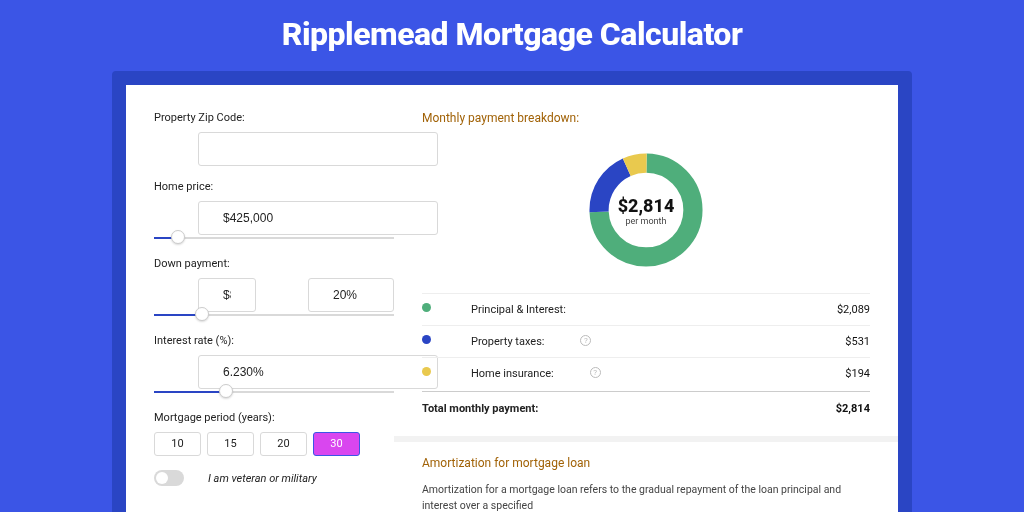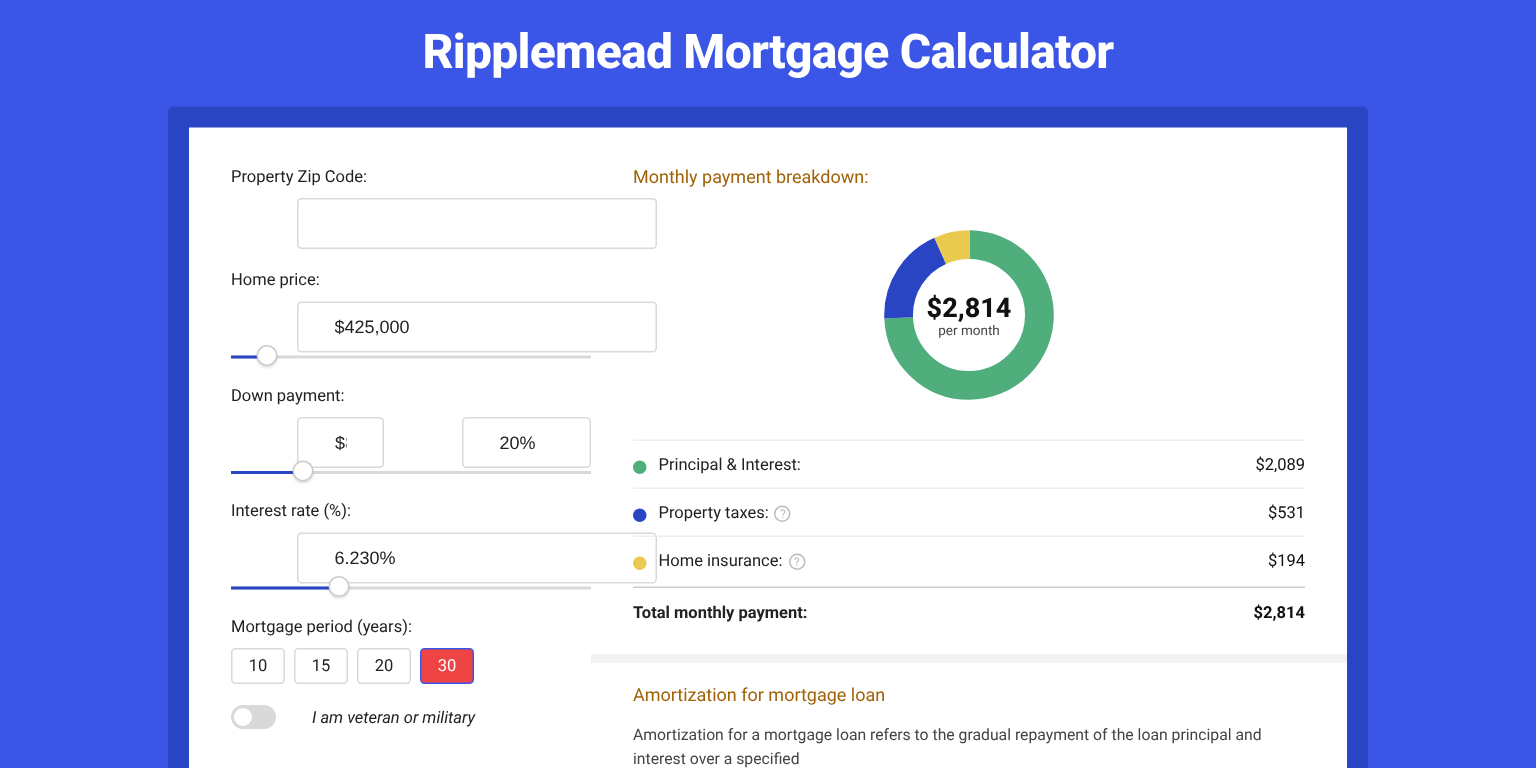--- a/index.html
+++ b/index.html
@@ -77,33 +77,33 @@
   border: 1px solid #ccc;
   border-radius: 50%;
   transform: translateX(-50%);
   box-shadow: 0 1px 2px rgba(0,0,0,0.15);
 }
 .dp-row { display: flex; gap: 8px; }
 .dp-row .text-input:first-child { flex: 1; }
 .dp-row .text-input:last-child { width: 86px; }
 .period-btns { display: flex; gap: 6px; margin-top: 6px; }
 .period-btn {
-  width: 36px;
+  width: 47px;
   height: 24px;
   border: 1px solid #d9d9d9;
   background: #fff;
   border-radius: 3px;
   font-size: 11px;
   color: #222;
   cursor: pointer;
   line-height: 22px;
   text-align: center;
 }
 .period-btn.active {
-  background: #ef4444;
+  background: #d946ef;
   color: #fff;
   border-color: #3b55e6;
 }
 .toggle-row { display: flex; align-items: center; gap: 24px; margin-top: 7px; font-style: italic; }
 .toggle {
   width: 30px;
   height: 16px;
   background: #d9d9d9;
   border-radius: 10px;
   position: relative;
@@ -167,21 +167,21 @@
   height: 11px;
   border: 1px solid #bbb;
   color: #bbb;
   border-radius: 50%;
   font-size: 8px;
   line-height: 9px;
   justify-content: center;
   align-items: center;
   margin-left: 4px;
 }
-.line-row .left { display: flex; align-items: flex-end; }
+.line-row .left { display: flex; align-items: flex-start; gap: 32px; }
 .line-row .right { color: #111; }
 .amort-card {
   border-top: 6px solid #f2f2f2;
   margin: 12px -28px 0 -28px;
   padding: 14px 28px 0 28px;
 }
 .amort-body { font-size: 10.5px; color: #444; line-height: 1.5; margin-top: 8px; }
 svg.donut { width: 124px; height: 124px; }
 </style>
 </head>

